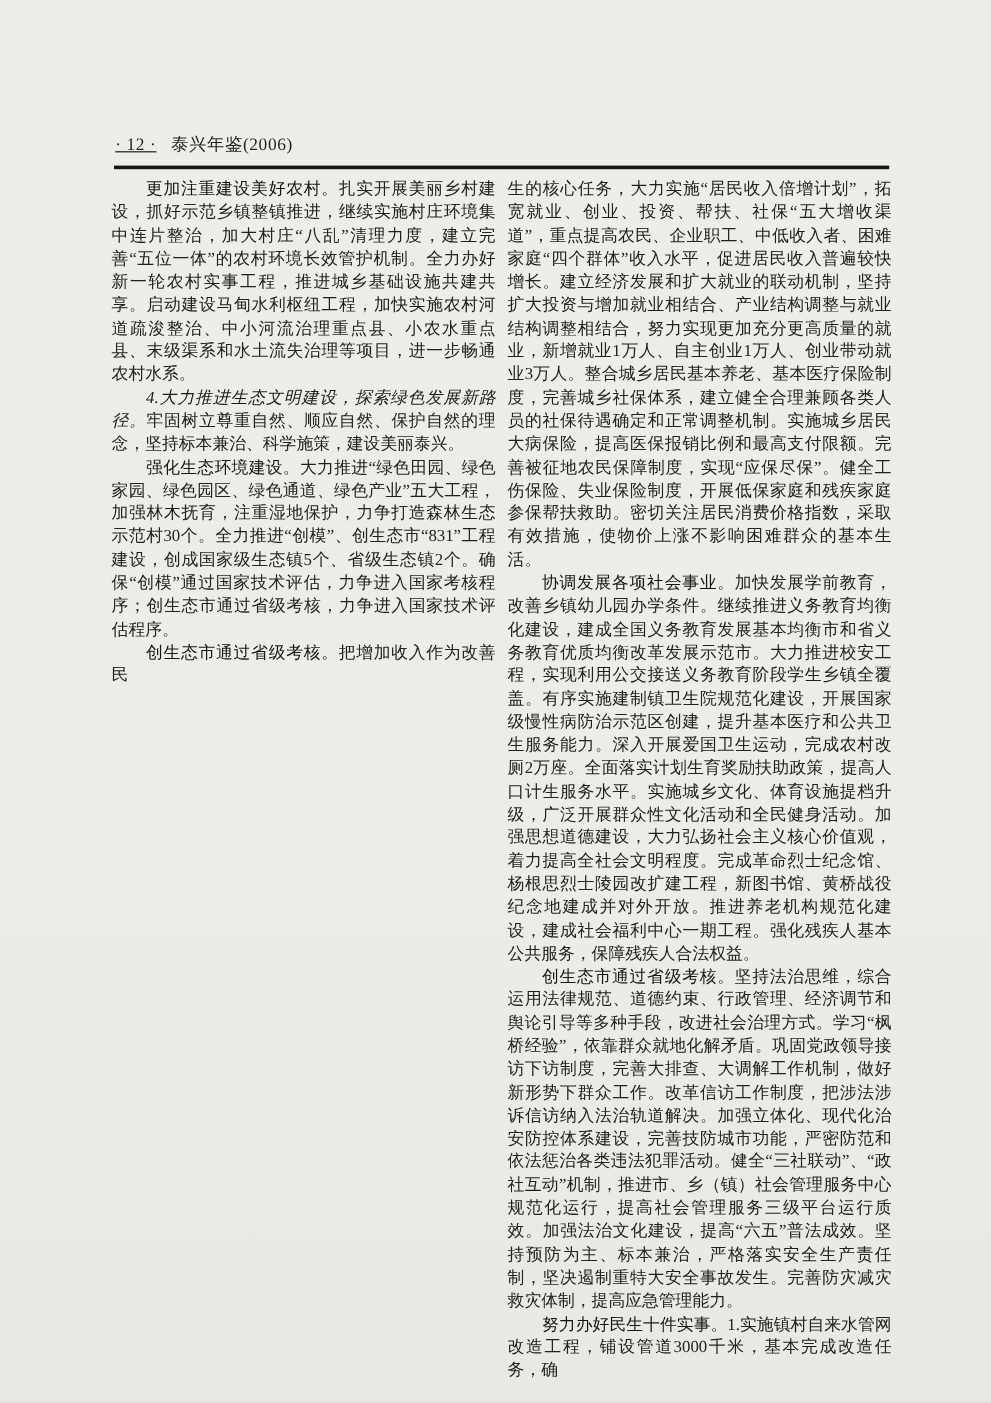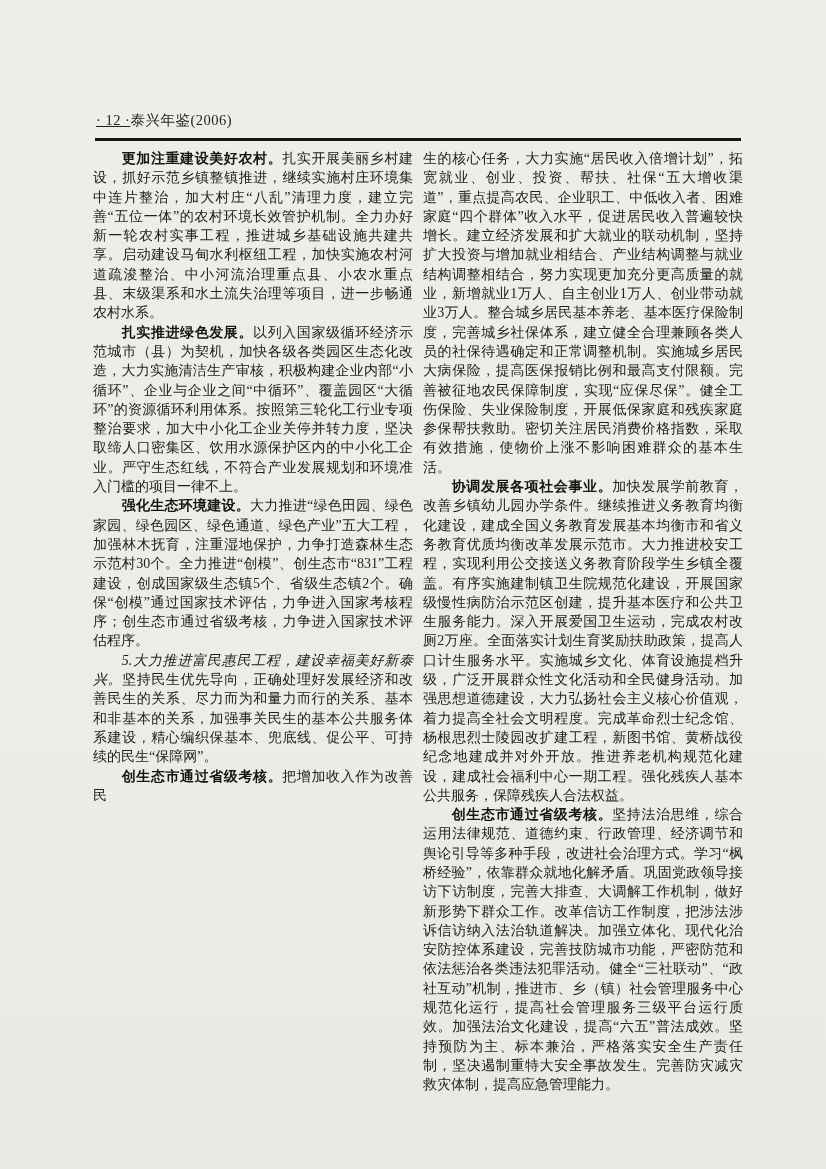--- a/index.html
+++ b/index.html
@@ -21,21 +21,21 @@
     position: absolute;
     top: 111px;
     left: 96px;
     font-size: 14.5px;
     letter-spacing: 0.5px;
     color: #1f1f1f;
     white-space: nowrap;
   }
   .header .page-num {
     display: inline-block;
-    margin-right: 0;
+    margin-right: 12px;
     text-decoration: underline;
   }
   .header-rule {
     position: absolute;
     top: 138px;
     left: 95px;
     width: 646px;
     height: 2.5px;
     background: #161616;
   }
@@ -56,21 +56,21 @@
     color: #222120;
   }
   .col p {
     margin: 0;
     text-indent: 2.05em;
   }
   .col p.no-indent {
     text-indent: 0;
   }
   .lead-bold {
-    font-weight: bold;
+    font-weight: normal;
     color: #141414;
   }
   .lead-kaiti {
     font-style: italic;
     color: #1a1a1a;
   }
 </style>
 </head>
 <body>
 
@@ -78,25 +78,25 @@
 
   <div class="header">
     <span class="page-num">· 12 ·</span><span>泰兴年鉴(2006)</span>
   </div>
 
   <div class="header-rule"></div>
 
   <div class="body-columns">
     <div class="col">
         <p class=""><span class="lead-bold">更加注重建设美好农村。</span><span>扎实开展美丽乡村建设，抓好示范乡镇整镇推进，继续实施村庄环境集中连片整治，加大村庄“八乱”清理力度，建立完善“五位一体”的农村环境长效管护机制。全力办好新一轮农村实事工程，推进城乡基础设施共建共享。启动建设马甸水利枢纽工程，加快实施农村河道疏浚整治、中小河流治理重点县、小农水重点县、末级渠系和水土流失治理等项目，进一步畅通农村水系。</span></p>
-        <p class=""><span class="lead-bold">扎实推进绿色发展。</span><span>以列入国家级循环经济示范城市（县）为契机，加快各级各类园区生态化改造，大力实施清洁生产审核，积极构建企业内部“小循环”、企业与企业之间“中循环”、覆盖园区“大循环”的资源循环利用体系。按照第三轮化工行业专项整治要求，加大中小化工企业关停并转力度，坚决取缔人口密集区、饮用水源保护区内的中小化工企业。严守生态红线，不符合产业发展规划和环境准入门槛的项目一律不上。</span></p>
+        <p class=""><span class="lead-kaiti">4.大力推进生态文明建设，探索绿色发展新路径。</span><span>牢固树立尊重自然、顺应自然、保护自然的理念，坚持标本兼治、科学施策，建设美丽泰兴。</span></p>
         <p class=""><span class="lead-bold">强化生态环境建设。</span><span>大力推进“绿色田园、绿色家园、绿色园区、绿色通道、绿色产业”五大工程，加强林木抚育，注重湿地保护，力争打造森林生态示范村30个。全力推进“创模”、创生态市“831”工程建设，创成国家级生态镇5个、省级生态镇2个。确保“创模”通过国家技术评估，力争进入国家考核程序；创生态市通过省级考核，力争进入国家技术评估程序。</span></p>
-        <p class=""><span class="lead-kaiti">5.大力推进富民惠民工程，建设幸福美好新泰兴。</span><span>坚持民生优先导向，正确处理好发展经济和改善民生的关系、尽力而为和量力而行的关系、基本和非基本的关系，加强事关民生的基本公共服务体系建设，精心编织保基本、兜底线、促公平、可持续的民生“保障网”。</span></p>
         <p class=""><span class="lead-bold">创生态市通过省级考核。</span><span>把增加收入作为改善民</span></p>
       </div>
     <div class="col">
         <p class="no-indent"><span>生的核心任务，大力实施“居民收入倍增计划”，拓宽就业、创业、投资、帮扶、社保“五大增收渠道”，重点提高农民、企业职工、中低收入者、困难家庭“四个群体”收入水平，促进居民收入普遍较快增长。建立经济发展和扩大就业的联动机制，坚持扩大投资与增加就业相结合、产业结构调整与就业结构调整相结合，努力实现更加充分更高质量的就业，新增就业1万人、自主创业1万人、创业带动就业3万人。整合城乡居民基本养老、基本医疗保险制度，完善城乡社保体系，建立健全合理兼顾各类人员的社保待遇确定和正常调整机制。实施城乡居民大病保险，提高医保报销比例和最高支付限额。完善被征地农民保障制度，实现“应保尽保”。健全工伤保险、失业保险制度，开展低保家庭和残疾家庭参保帮扶救助。密切关注居民消费价格指数，采取有效措施，使物价上涨不影响困难群众的基本生活。</span></p>
         <p class=""><span class="lead-bold">协调发展各项社会事业。</span><span>加快发展学前教育，改善乡镇幼儿园办学条件。继续推进义务教育均衡化建设，建成全国义务教育发展基本均衡市和省义务教育优质均衡改革发展示范市。大力推进校安工程，实现利用公交接送义务教育阶段学生乡镇全覆盖。有序实施建制镇卫生院规范化建设，开展国家级慢性病防治示范区创建，提升基本医疗和公共卫生服务能力。深入开展爱国卫生运动，完成农村改厕2万座。全面落实计划生育奖励扶助政策，提高人口计生服务水平。实施城乡文化、体育设施提档升级，广泛开展群众性文化活动和全民健身活动。加强思想道德建设，大力弘扬社会主义核心价值观，着力提高全社会文明程度。完成革命烈士纪念馆、杨根思烈士陵园改扩建工程，新图书馆、黄桥战役纪念地建成并对外开放。推进养老机构规范化建设，建成社会福利中心一期工程。强化残疾人基本公共服务，保障残疾人合法权益。</span></p>
         <p class=""><span class="lead-bold">创生态市通过省级考核。</span><span>坚持法治思维，综合运用法律规范、道德约束、行政管理、经济调节和舆论引导等多种手段，改进社会治理方式。学习“枫桥经验”，依靠群众就地化解矛盾。巩固党政领导接访下访制度，完善大排查、大调解工作机制，做好新形势下群众工作。改革信访工作制度，把涉法涉诉信访纳入法治轨道解决。加强立体化、现代化治安防控体系建设，完善技防城市功能，严密防范和依法惩治各类违法犯罪活动。健全“三社联动”、“政社互动”机制，推进市、乡（镇）社会管理服务中心规范化运行，提高社会管理服务三级平台运行质效。加强法治文化建设，提高“六五”普法成效。坚持预防为主、标本兼治，严格落实安全生产责任制，坚决遏制重特大安全事故发生。完善防灾减灾救灾体制，提高应急管理能力。</span></p>
+        <p class=""><span class="lead-bold">努力办好民生十件实事。</span><span>1.实施镇村自来水管网改造工程，铺设管道3000千米，基本完成改造任务，确</span></p>
       </div>
   </div>
 
 </div>
 
 </body></html>

